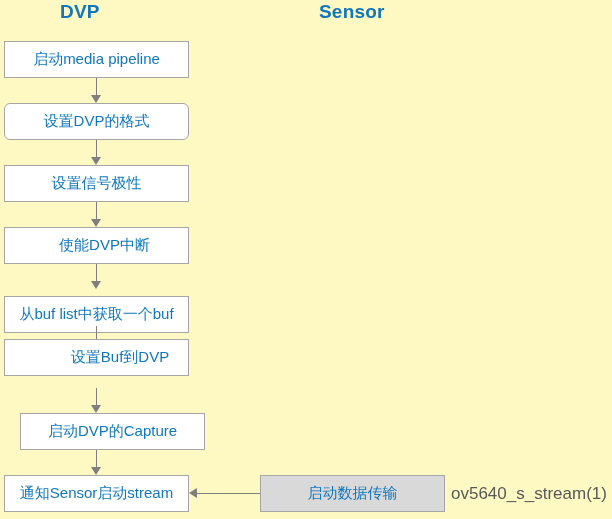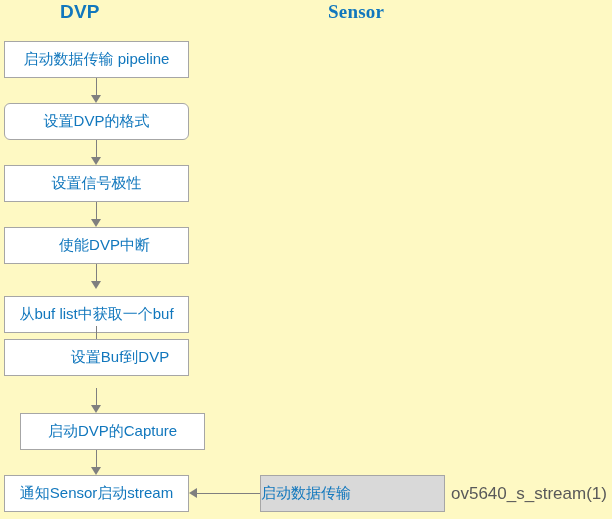--- a/index.html
+++ b/index.html
@@ -18,21 +18,21 @@
   .col-header {
     position: absolute;
     top: 1px;
     font-size: 19px;
     font-weight: 700;
     color: #1177bd;
     letter-spacing: 0.2px;
     white-space: nowrap;
   }
   #hdr-dvp  { left: 60px; }
-  #hdr-sensor { left: 328px; font-family: Liberation Serif, serif; }
+  #hdr-sensor { left: 319px; }
 
   .step-box {
     position: absolute;
     left: 4px;
     width: 185px;
     height: 37px;
     box-sizing: border-box;
     border: 1px solid #a6a6a6;
     background: #ffffff;
     display: flex;
@@ -62,20 +62,21 @@
     position: absolute;
     left: 260px;
     top: 475px;
     width: 185px;
     height: 37px;
     box-sizing: border-box;
     border: 1px solid #a6a6a6;
     background: #d9d9d9;
     display: flex;
     align-items: center;
+    justify-content: center;
     font-size: 15px;
     color: #1177bd;
     white-space: nowrap;
   }
   .h-line {
     position: absolute;
     left: 197px;
     top: 493px;
     width: 63px;
     height: 1px;
@@ -106,21 +107,21 @@
 <body>
 
 <div class="canvas">
 
   <div class="col-header" id="hdr-dvp">DVP</div>
 
   <div class="col-header" id="hdr-sensor">Sensor</div>
 
   <div id="steps-layer">
       <div class="step-box" style="top: 41px;">
-        <span>启动数据传输 pipeline</span>
+        <span>启动media pipeline</span>
       </div>
       <div class="v-line" style="top: 78px;"></div>
       <div class="v-head" style="top: 95px;"></div>
       <div class="step-box" style="top: 103px; border-radius: 6px;">
         <span>设置DVP的格式</span>
       </div>
       <div class="v-line" style="top: 140px;"></div>
       <div class="v-head" style="top: 157px;"></div>
       <div class="step-box" style="top: 165px;">
         <span>设置信号极性</span>

